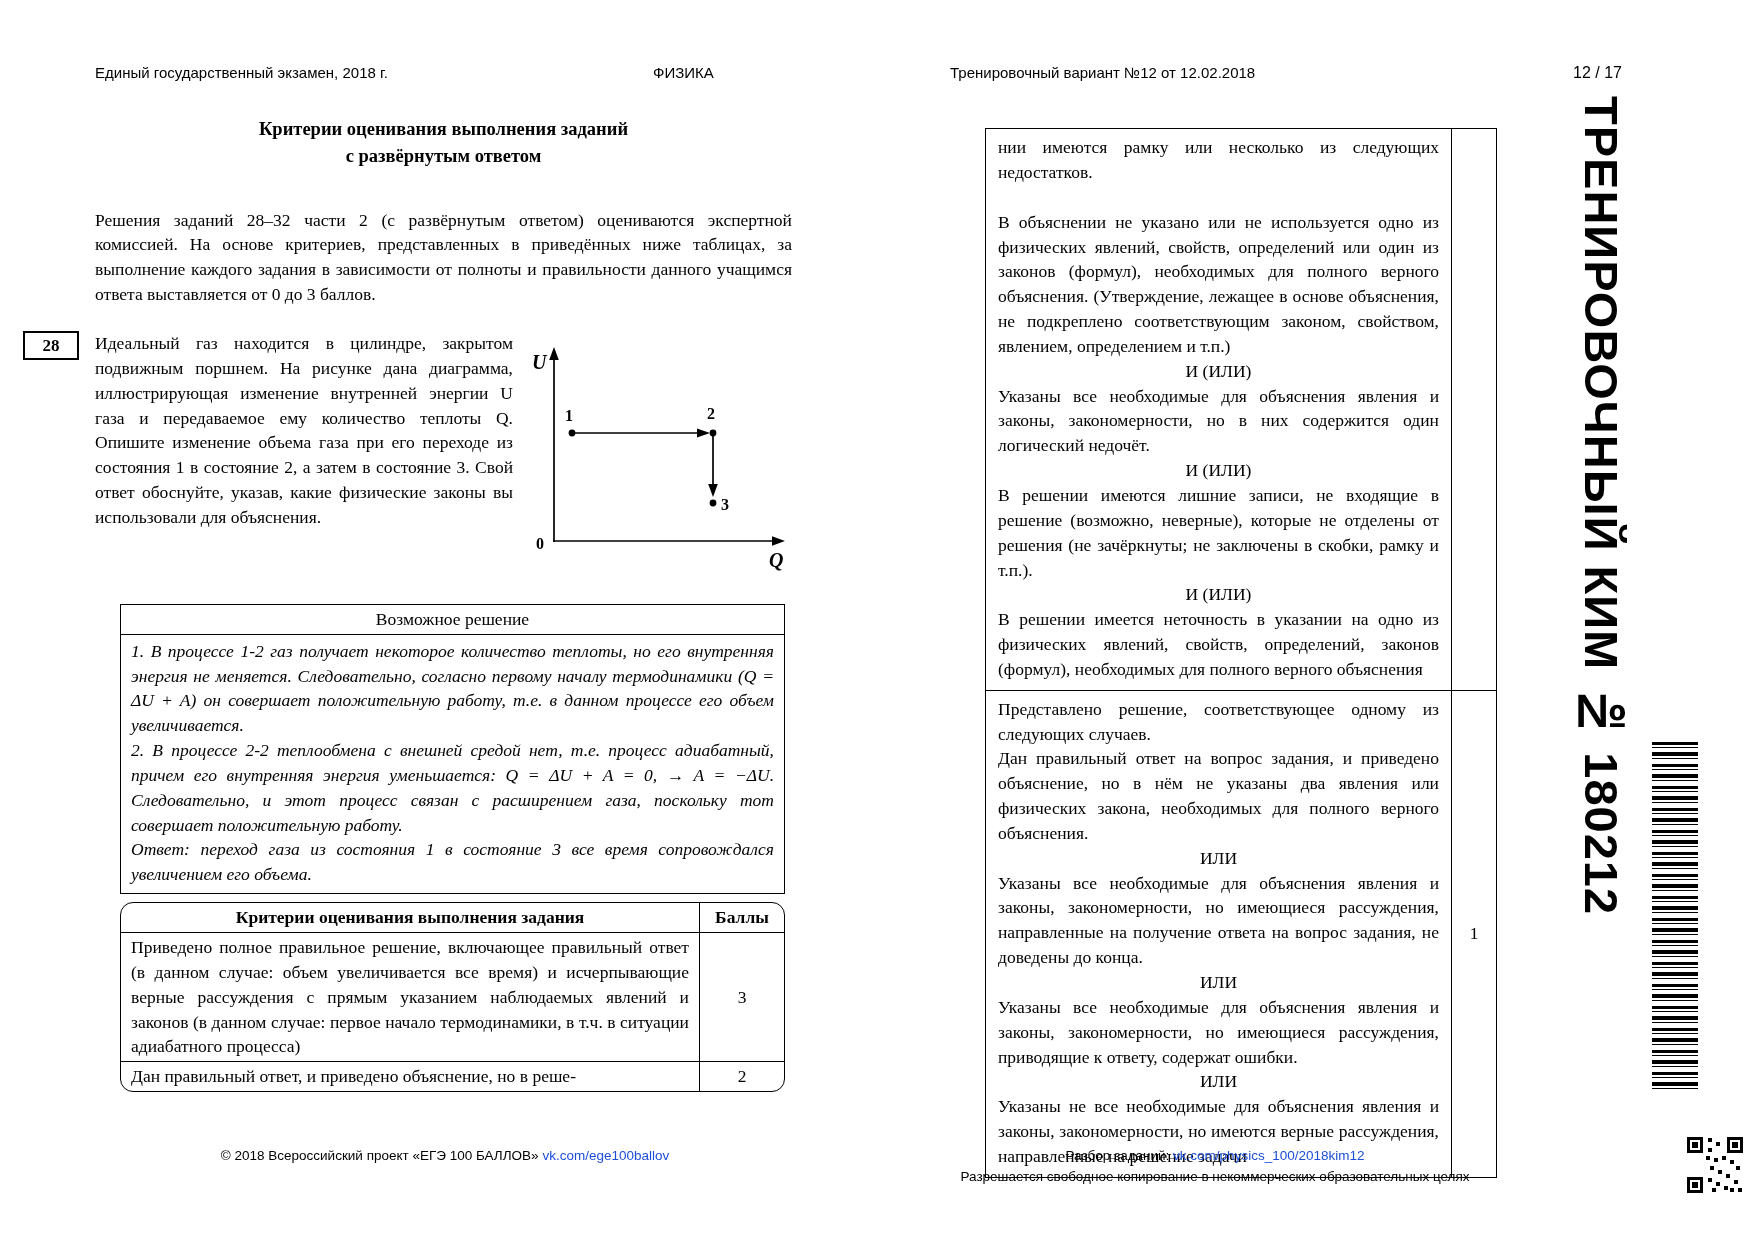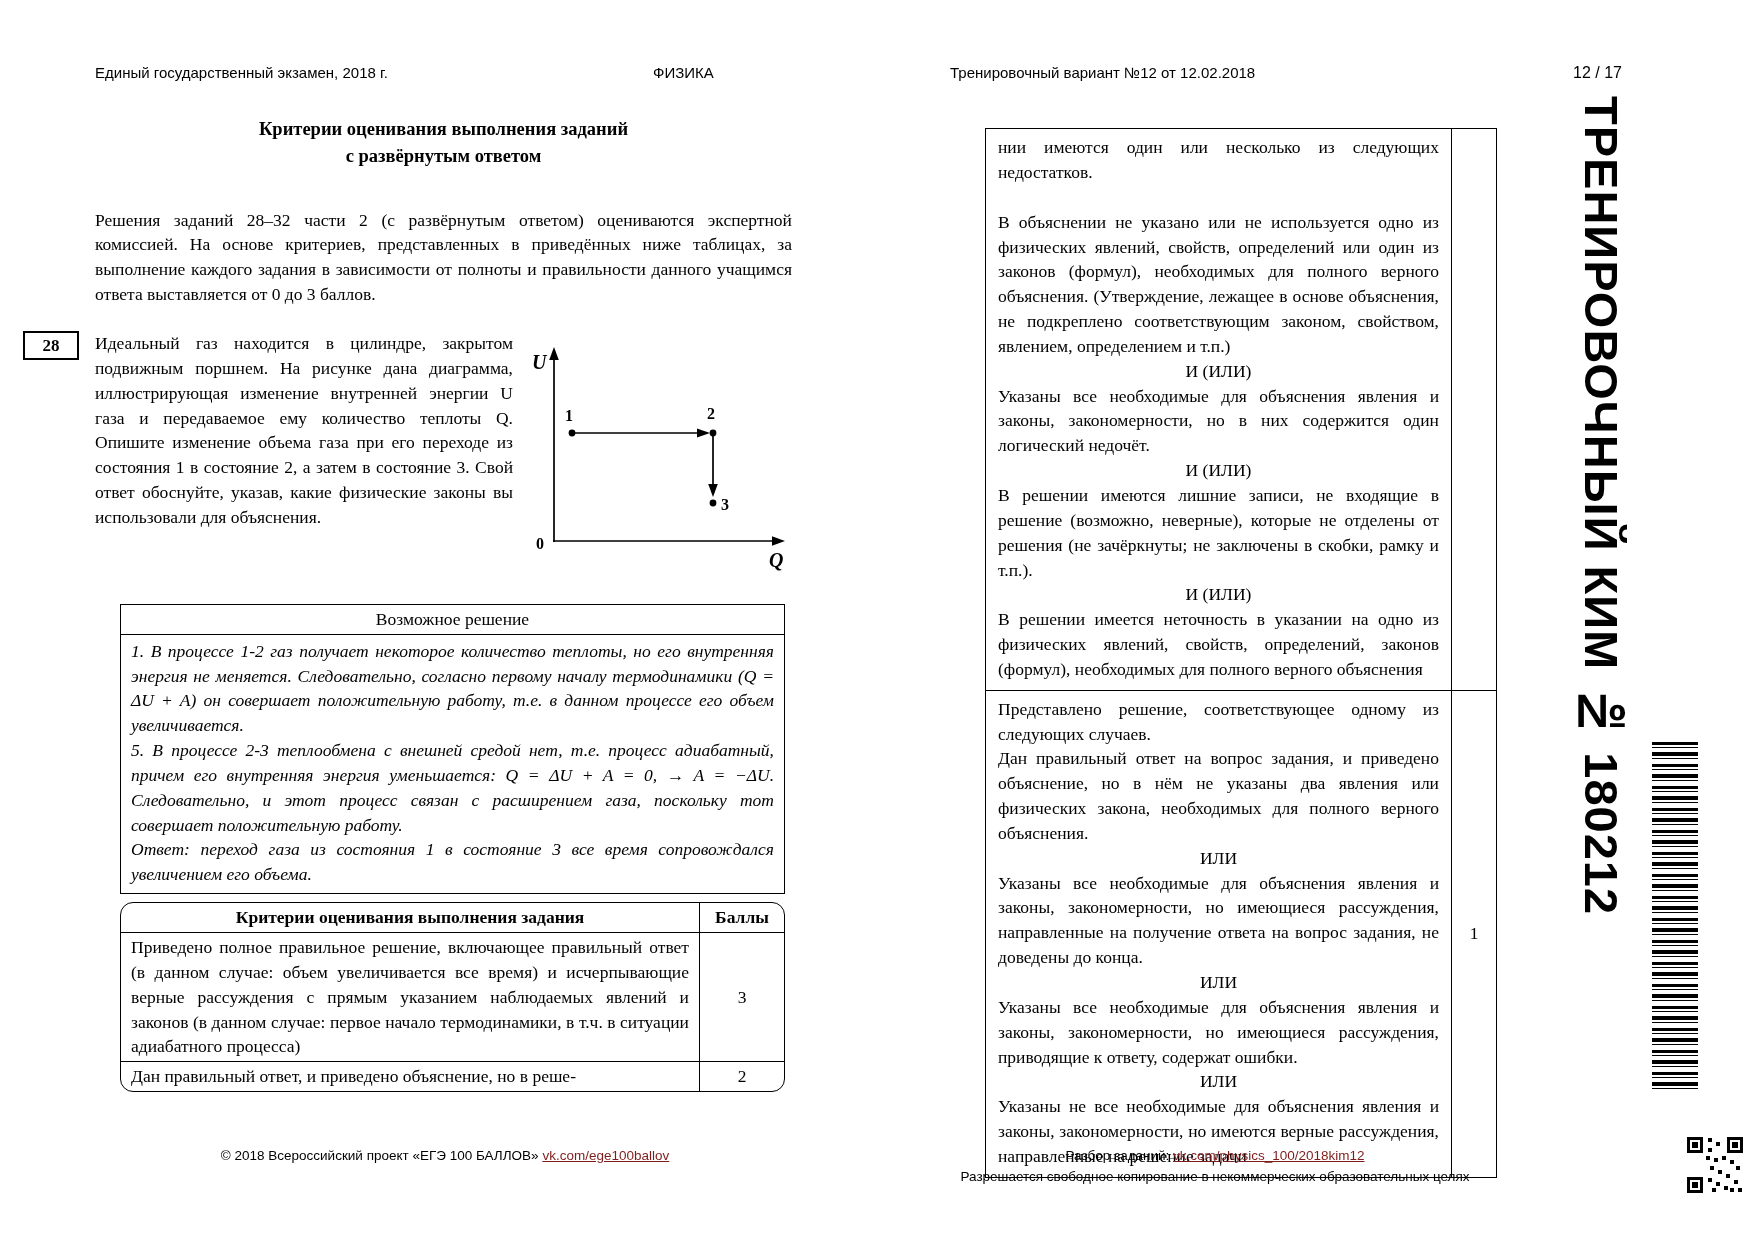--- a/index.html
+++ b/index.html
@@ -48,21 +48,21 @@
   .barcode{position:absolute;left:1652px;top:742px;width:46px;height:352px;
        background:repeating-linear-gradient(to bottom,
          #000 0 3px,#fff 3px 5px,#000 5px 6px,#fff 6px 10px,#000 10px 14px,
          #fff 14px 16px,#000 16px 17px,#fff 17px 22px);}
   .qr{position:absolute;left:1686px;top:1136px;}
 
   .footer{position:absolute;top:1146px;text-align:center;
           font-family:"Liberation Sans",sans-serif;font-size:13.5px;line-height:1.55;}
   #footer-left{left:95px;width:700px;}
   #footer-right{left:920px;width:590px;}
-  a.link{color:#7f1d1d;text-decoration:underline;cursor:pointer;}
+  a.link{color:#1d4ed8;cursor:pointer;}
 </style>
 </head>
 <body>
 
 <div class="page">
 
   <span class="hdr" id="hdr-exam">Единый государственный экзамен, 2018 г.</span>
   <span class="hdr" id="hdr-subject">ФИЗИКА</span>
   <span class="hdr" id="hdr-variant">Тренировочный вариант №12 от 12.02.2018</span>
   <span class="hdr" id="hdr-page">12 / 17</span>
@@ -97,21 +97,21 @@
           <circle cx="189" cy="162" r="3.4" fill="#000"></circle>
           <text x="197" y="169" font-size="16" font-weight="bold" font-family="Liberation Serif, serif">3</text>
         </svg>
       </div>
     </div>
 
     <div class="box-table sol">
       <div class="sol-title">Возможное решение</div>
       <div class="sol-body">
         <p>1. В процессе 1-2 газ получает некоторое количество теплоты, но его внутренняя энергия не меняется. Следовательно, согласно первому началу термодинамики  (Q = ΔU + A)  он совершает положительную работу, т.е. в данном процессе его объем увеличивается.</p>
-        <p>5. В процессе 2-3 теплообмена с внешней средой нет, т.е. процесс адиабатный, причем его внутренняя энергия уменьшается:  Q = ΔU + A = 0, →  A = −ΔU. Следовательно, и этот процесс связан с расширением газа, поскольку тот совершает положительную работу.</p>
+        <p>2. В процессе 2-2 теплообмена с внешней средой нет, т.е. процесс адиабатный, причем его внутренняя энергия уменьшается:  Q = ΔU + A = 0, →  A = −ΔU. Следовательно, и этот процесс связан с расширением газа, поскольку тот совершает положительную работу.</p>
         <p>Ответ: переход газа из состояния 1 в состояние 3 все время сопровождался увеличением его объема.</p>
       </div>
     </div>
 
     <div class="box-table crit">
       <div class="crit-row hd">
         <div class="crit-cell">Критерии оценивания выполнения задания</div>
         <div class="crit-score">Баллы</div>
       </div>
       <div class="crit-row">
@@ -121,21 +121,21 @@
       <div class="crit-row">
         <div class="crit-cell">Дан правильный ответ, и приведено объяснение, но в реше-</div>
         <div class="crit-score">2</div>
       </div>
     </div>
   </div>
 
   <div class="rightcol">
     <div class="r-row">
       <div class="r-text">
-        <p>нии имеются один или несколько из следующих недостатков.</p>
+        <p>нии имеются рамку или несколько из следующих недостатков.</p>
         <p class="gap">В объяснении не указано или не используется одно из физических явлений, свойств, определений или один из законов (формул), необходимых для полного верного объяснения. (Утверждение, лежащее в основе объяснения, не подкреплено соответствующим законом, свойством, явлением, определением и т.п.)</p>
         <p class="sep">И (ИЛИ)</p>
         <p>Указаны все необходимые для объяснения явления и законы, закономерности, но в них содержится один логический недочёт.</p>
         <p class="sep">И (ИЛИ)</p>
         <p>В решении имеются лишние записи, не входящие в решение (возможно, неверные), которые не отделены от решения (не зачёркнуты; не заключены в скобки, рамку и т.п.).</p>
         <p class="sep">И (ИЛИ)</p>
         <p>В решении имеется неточность в указании на одно из физических явлений, свойств, определений, законов (формул), необходимых для полного верного объяснения</p>
       </div>
       <div class="r-score"></div>
     </div>

